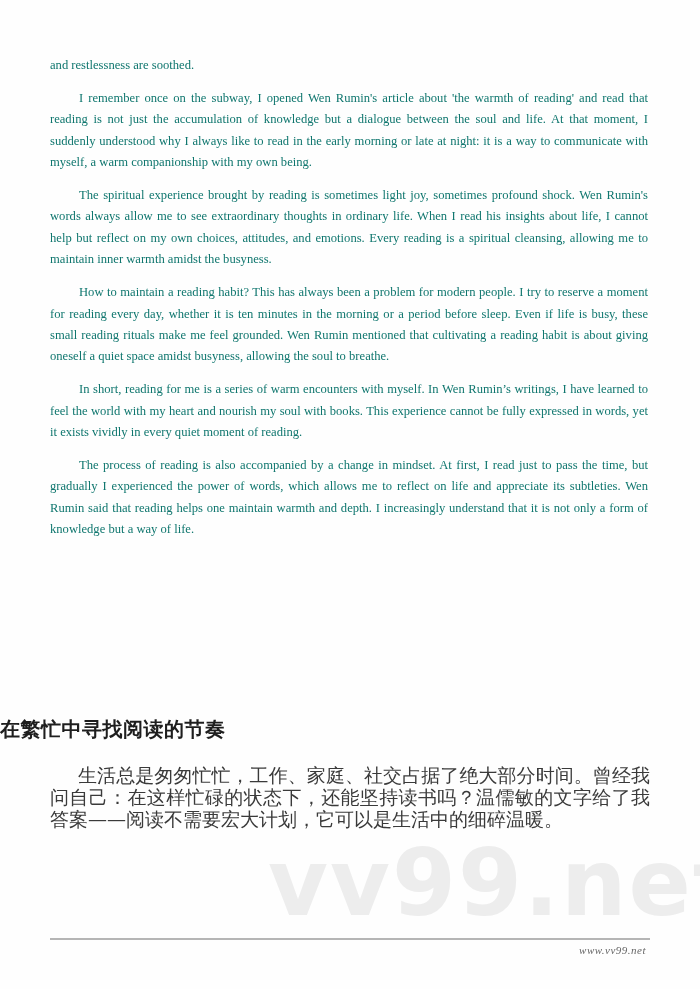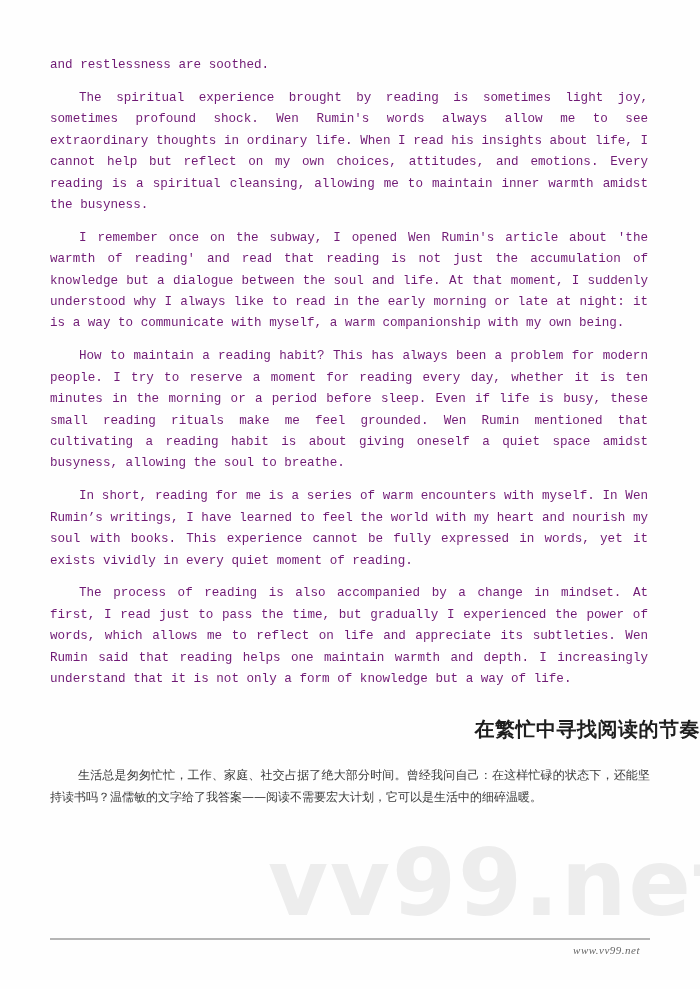--- a/index.html
+++ b/index.html
@@ -1,40 +1,40 @@
 <!DOCTYPE html>
 <html><head>
 <meta charset="utf-8">
 <style>
   html, body { margin: 0; padding: 0; background: #ffffff; }
   body { width: 700px; height: 989px; position: relative; overflow: hidden; }
   .page { position: absolute; left: 0; top: 0; width: 700px; height: 989px; background: #fefefe; }
-  .en { position: absolute; left: 50px; width: 598px; font-family: Liberation Mono, monospace; font-size: 12.6px; color: #701a75; line-height: 21.4px; text-align: justify; }
+  .en { position: absolute; left: 50px; width: 598px; font-family: Liberation Serif, serif; font-size: 12.6px; color: #0f766e; line-height: 21.4px; text-align: justify; }
   .en p { margin: 0 0 11.5px 0; text-indent: 29px; text-align: justify; text-align-last: left; }
   .en p.cont { text-indent: 0; }
-  .heading { position: absolute; left: 0; width: 700px; top: 716px; text-align: right; font-family: "DejaVu Sans", sans-serif; font-weight: bold; font-size: 20px; color: #1e1e1e; letter-spacing: 0.5px; }
-  .zh { position: absolute; left: 50px; width: 600px; top: 764px; font-family: "DejaVu Serif", serif; font-size: 12px; color: #3a3a3a; line-height: 22px; }
+  .heading { position: absolute; left: 0; width: 700px; top: 716px; text-align: left; font-family: "DejaVu Sans", sans-serif; font-weight: bold; font-size: 20px; color: #1e1e1e; letter-spacing: 0.5px; }
+  .zh { position: absolute; left: 50px; width: 600px; top: 764px; font-family: "DejaVu Serif", serif; font-size: 19px; color: #3a3a3a; line-height: 22px; }
   .zh p { margin: 0 0 8px 0; text-indent: 28px; text-align: justify; }
   .watermark { position: absolute; left: 268px; top: 838px; font-family: "DejaVu Sans", sans-serif; font-weight: bold; font-size: 92px; color: #ededed; letter-spacing: 2px; line-height: 1; z-index: 0; user-select: none; }
   .content { position: relative; z-index: 1; }
   .footer-rule { position: absolute; left: 50px; top: 938px; width: 600px; height: 2px; background: #b5b5b5; }
-  .footer-url { position: absolute; right: 60px; top: 944px; font-family: "Liberation Serif", serif; font-style: italic; font-size: 11px; color: #666; letter-spacing: 0.5px; }
+  .footer-url { position: absolute; right: 54px; top: 944px; font-family: "Liberation Serif", serif; font-style: italic; font-size: 11px; color: #666; letter-spacing: 0.5px; }
 </style>
 </head>
 <body>
 
 <div class="page">
 
   <div class="watermark">vv99.net</div>
 
   <div class="content">
     <div class="en" style="top:55px;">
       <p class="cont">and restlessness are soothed.</p>
+      <p>I remember once on the subway, I opened Wen Rumin's article about 'the warmth of reading' and read that reading is not just the accumulation of knowledge but a dialogue between the soul and life. At that moment, I suddenly understood why I always like to read in the early morning or late at night: it is a way to communicate with myself, a warm companionship with my own being.</p>
       <p>The spiritual experience brought by reading is sometimes light joy, sometimes profound shock. Wen Rumin's words always allow me to see extraordinary thoughts in ordinary life. When I read his insights about life, I cannot help but reflect on my own choices, attitudes, and emotions. Every reading is a spiritual cleansing, allowing me to maintain inner warmth amidst the busyness.</p>
-      <p>I remember once on the subway, I opened Wen Rumin's article about 'the warmth of reading' and read that reading is not just the accumulation of knowledge but a dialogue between the soul and life. At that moment, I suddenly understood why I always like to read in the early morning or late at night: it is a way to communicate with myself, a warm companionship with my own being.</p>
       <p>How to maintain a reading habit? This has always been a problem for modern people. I try to reserve a moment for reading every day, whether it is ten minutes in the morning or a period before sleep. Even if life is busy, these small reading rituals make me feel grounded. Wen Rumin mentioned that cultivating a reading habit is about giving oneself a quiet space amidst busyness, allowing the soul to breathe.</p>
       <p>In short, reading for me is a series of warm encounters with myself. In Wen Rumin’s writings, I have learned to feel the world with my heart and nourish my soul with books. This experience cannot be fully expressed in words, yet it exists vividly in every quiet moment of reading.</p>
       <p>The process of reading is also accompanied by a change in mindset. At first, I read just to pass the time, but gradually I experienced the power of words, which allows me to reflect on life and appreciate its subtleties. Wen Rumin said that reading helps one maintain warmth and depth. I increasingly understand that it is not only a form of knowledge but a way of life.</p>
     </div>
 
     <div class="heading">在繁忙中寻找阅读的节奏</div>
 
     <div class="zh">
       <p>生活总是匆匆忙忙，工作、家庭、社交占据了绝大部分时间。曾经我问自己：在这样忙碌的状态下，还能坚持读书吗？温儒敏的文字给了我答案——阅读不需要宏大计划，它可以是生活中的细碎温暖。</p>
     </div>

